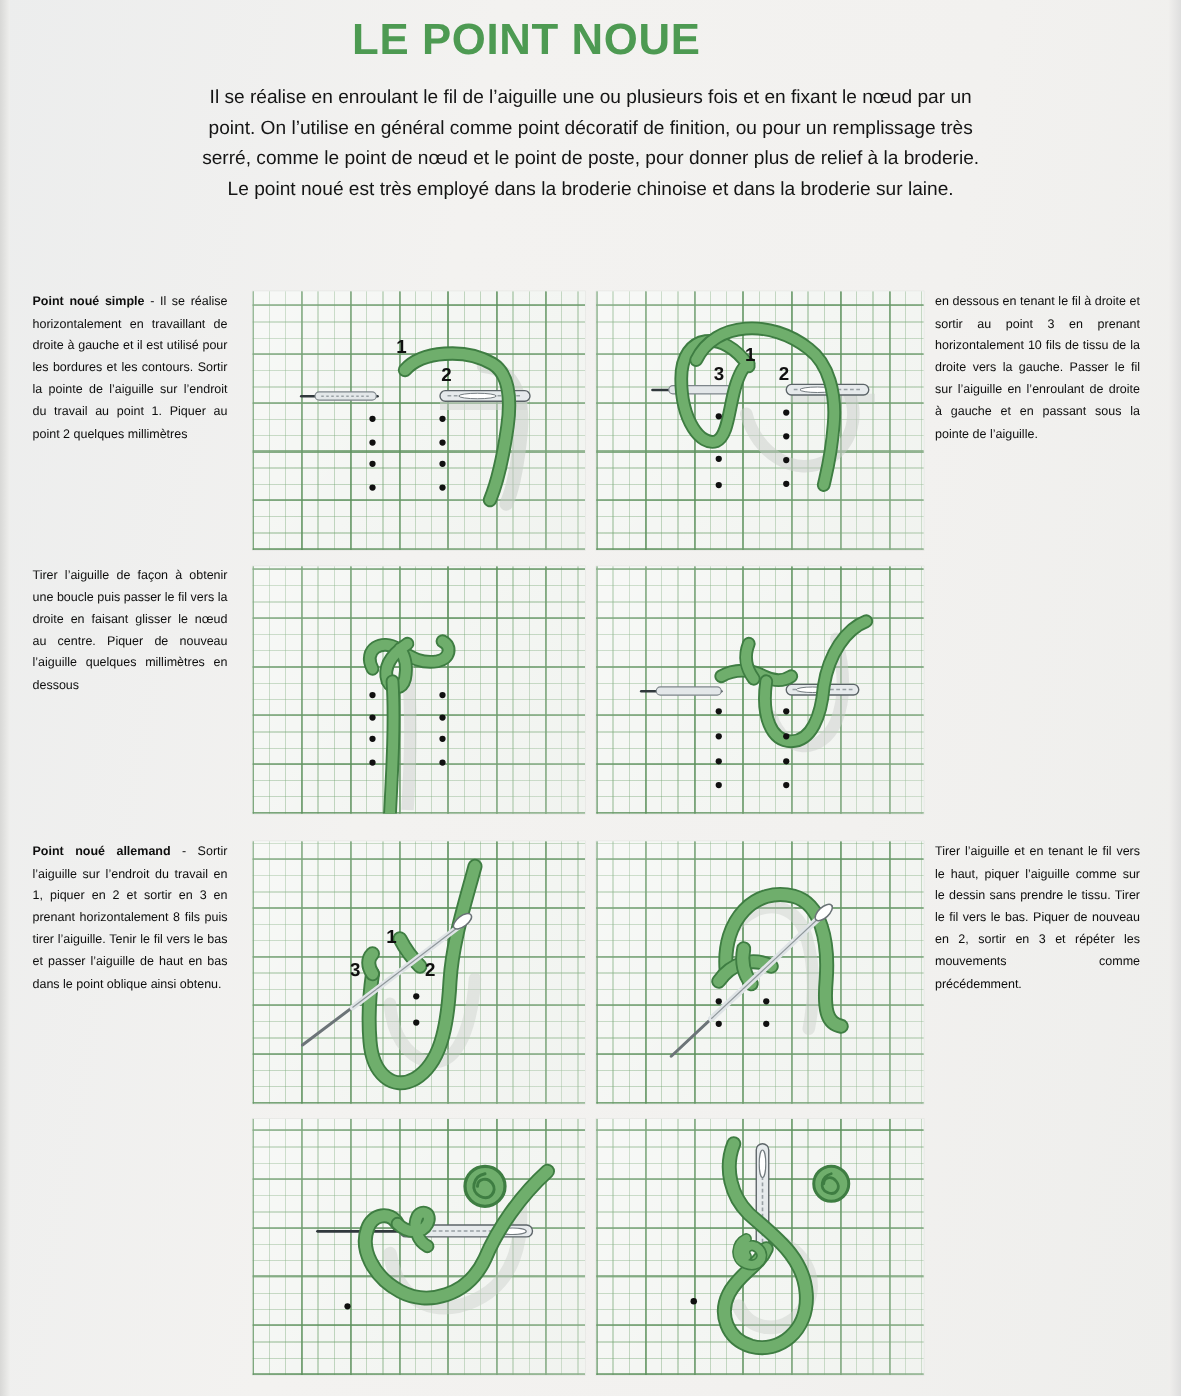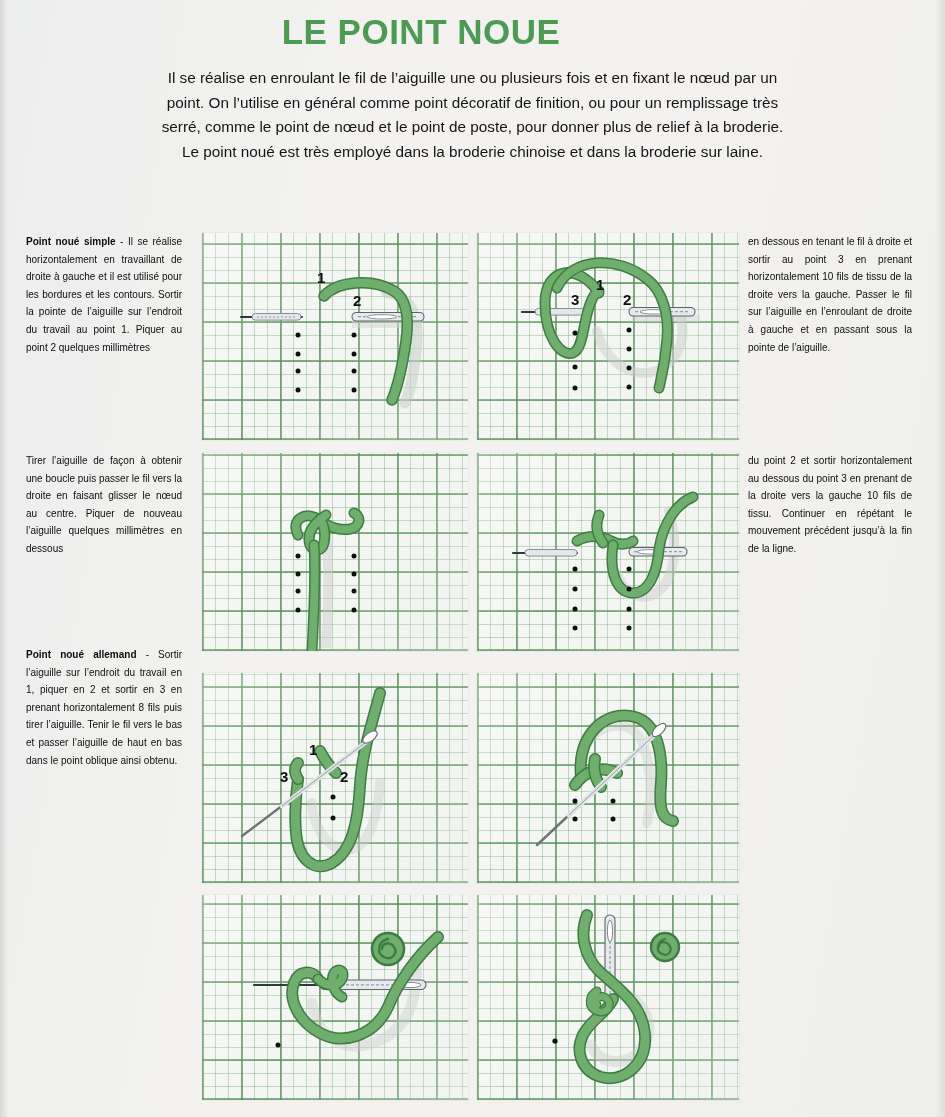--- a/index.html
+++ b/index.html
@@ -123,33 +123,33 @@
   <div class="intro">Il se réalise en enroulant le fil de l’aiguille une ou plusieurs fois et en fixant le nœud par un point. On l’utilise en général comme point décoratif de finition, ou pour un remplissage très serré, comme le point de nœud et le point de poste, pour donner plus de relief à la broderie. Le point noué est très employé dans la broderie chinoise et dans la broderie sur laine.</div>
 
   <div class="col-text left-col" style="top:233px;">
     <b>Point noué simple</b><span> - </span><span>Il se réalise horizontalement en travaillant de droite à gauche et il est utilisé pour les bordures et les contours. Sortir la pointe de l’aiguille sur l’endroit du travail au point 1. Piquer au point 2 quelques millimètres</span>
   </div>
 
   <div class="col-text left-col" style="top:452px;">
     <span>Tirer l’aiguille de façon à obtenir une boucle puis passer le fil vers la droite en faisant glisser le nœud au centre. Piquer de nouveau l’aiguille quelques millimètres en dessous</span>
   </div>
 
-  <div class="col-text left-col" style="top:646px;">
+  <div class="col-text left-col" style="top:673px;">
     <b>Point noué allemand</b><span> - </span><span>Sortir l’aiguille sur l’endroit du travail en 1, piquer en 2 et sortir en 3 en prenant horizontalement 8 fils puis tirer l’aiguille. Tenir le fil vers le bas et passer l’aiguille de haut en bas dans le point oblique ainsi obtenu.</span>
   </div>
 
 
   <div class="col-text right-col" style="top:233px;">
     <span>en dessous en tenant le fil à droite et sortir au point 3 en prenant horizontalement 10 fils de tissu de la droite vers la gauche. Passer le fil sur l’aiguille en l’enroulant de droite à gauche et en passant sous la pointe de l’aiguille.</span>
   </div>
 
-  <div class="col-text right-col" style="top:452px;">
-    <span>du point 2 et sortir horizontalement au dessous du point 3 en prenant de la droite vers la gauche 10 fils de tissu. Continuer en répétant le mouvement précédent jusqu’à la fin de la ligne.</span>
-  </div>
-
+
+  <div class="col-text right-col" style="top:673px;">
+    <span>Tirer l’aiguille et en tenant le fil vers le haut, piquer l’aiguille comme sur le dessin sans prendre le tissu. Tirer le fil vers le bas. Piquer de nouveau en 2, sortir en 3 et répéter les mouvements comme précédemment.</span>
+  </div>
 
 
   <div class="panel" id="p1" style="left:202px; top:233px; width:266px; height:207px;">
     <div class="grid-fine"></div>
     <div class="grid-bold"></div>
     <div class="grid-wash"></div>
     <svg width="266" height="207" viewBox="0 0 266 207">
 
       <path d="M185,60 C212,62 218,90 214,120 C211,145 208,160 203,170" stroke="#c9cdc9" stroke-width="11" fill="none" stroke-linecap="round" opacity="0.55"></path>
 

